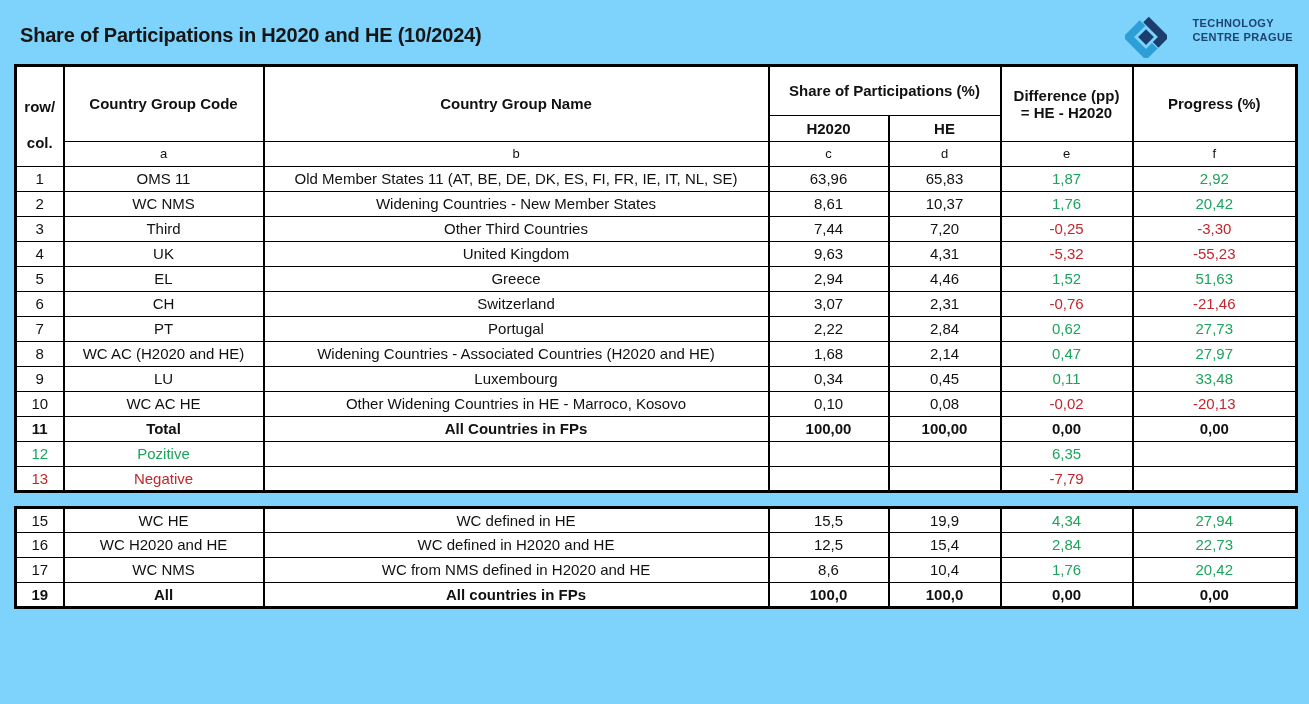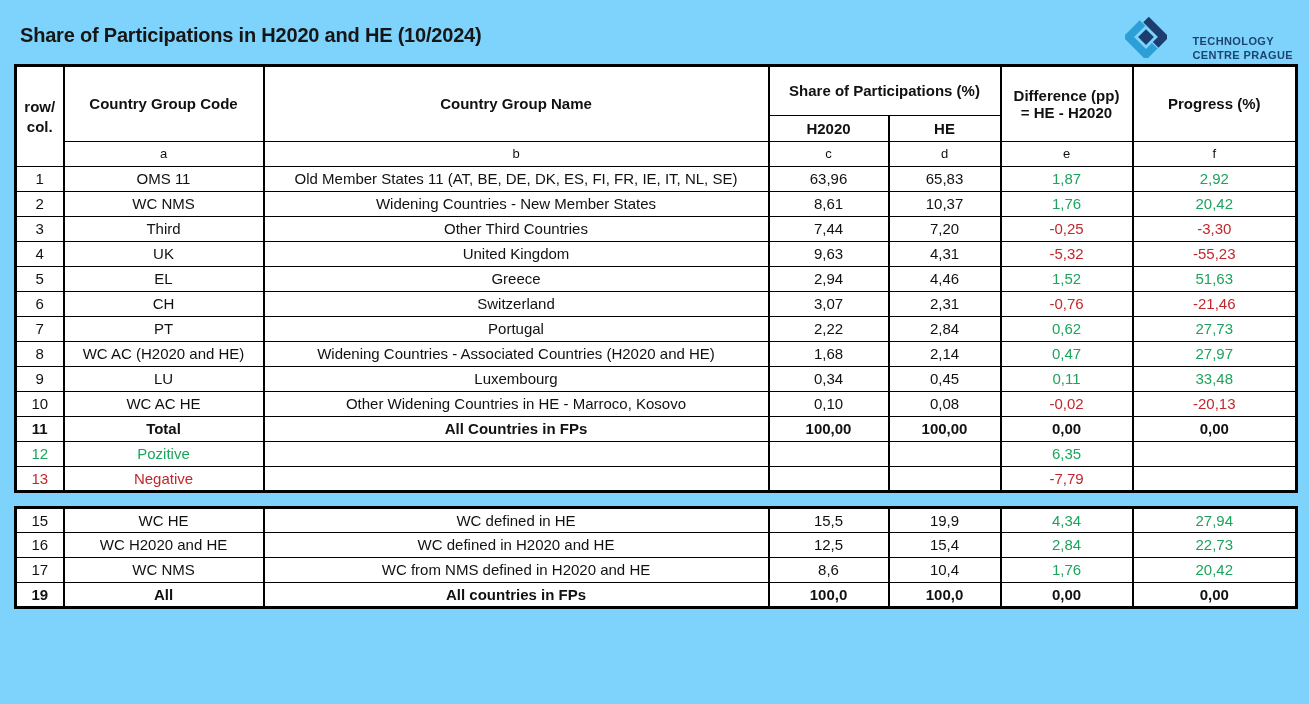--- a/index.html
+++ b/index.html
@@ -11,21 +11,21 @@
     overflow: hidden;
   }
   #stage { position: relative; width: 1309px; height: 704px; background: #7dd3fc; }
 
   .page-title {
     position: absolute; left: 20px; top: 24px;
     font-size: 20px; font-weight: 700; color: #161616;
     letter-spacing: -0.2px;
   }
 
-  .logo { position: absolute; top: 16px; right: 16px; display: flex; align-items: flex-end; gap: 25px; }
+  .logo { position: absolute; top: 16px; right: 16px; display: flex; align-items: flex-start; gap: 25px; }
   .logo-text { font-size: 11px; font-weight: 700; color: #1d4370; letter-spacing: 0.4px; line-height: 14px; }
 
   .data-table {
     position: absolute; left: 14px;
     border-collapse: collapse;
     table-layout: fixed;
     border: 3px solid #000;
     background: #fff;
   }
   #table1 { top: 64px; }
@@ -43,21 +43,21 @@
   .col-name  { width: 505px; }
   .col-h2020 { width: 120px; }
   .col-he    { width: 112px; }
   .col-diff  { width: 132px; }
   .col-prog  { width: 164px; }
 
   .h-main td { height: 50px; font-weight: 700; }
   .h-sub  td { height: 26px; font-weight: 700; }
   .h-letters td { height: 25px; font-size: 13px; font-weight: 400; }
   .rowcol-cell { font-weight: 400; font-size: 15px; }
-  .rowcol-cell span { display: block; line-height: 20px; }
+  .rowcol-cell span { display: block; line-height: 20px; margin-top: 16px; }
   .diff-head span { display: block; }
 
   .bold-row td { font-weight: 700; }
   .green { color: var(--c-green, #1ca45c); }
   .red   { color: var(--c-red, #c1272d); }
 
   .source-note {
     position: absolute; left: 20px; top: 671px;
     font-size: 13px; color: #161616;
   }

